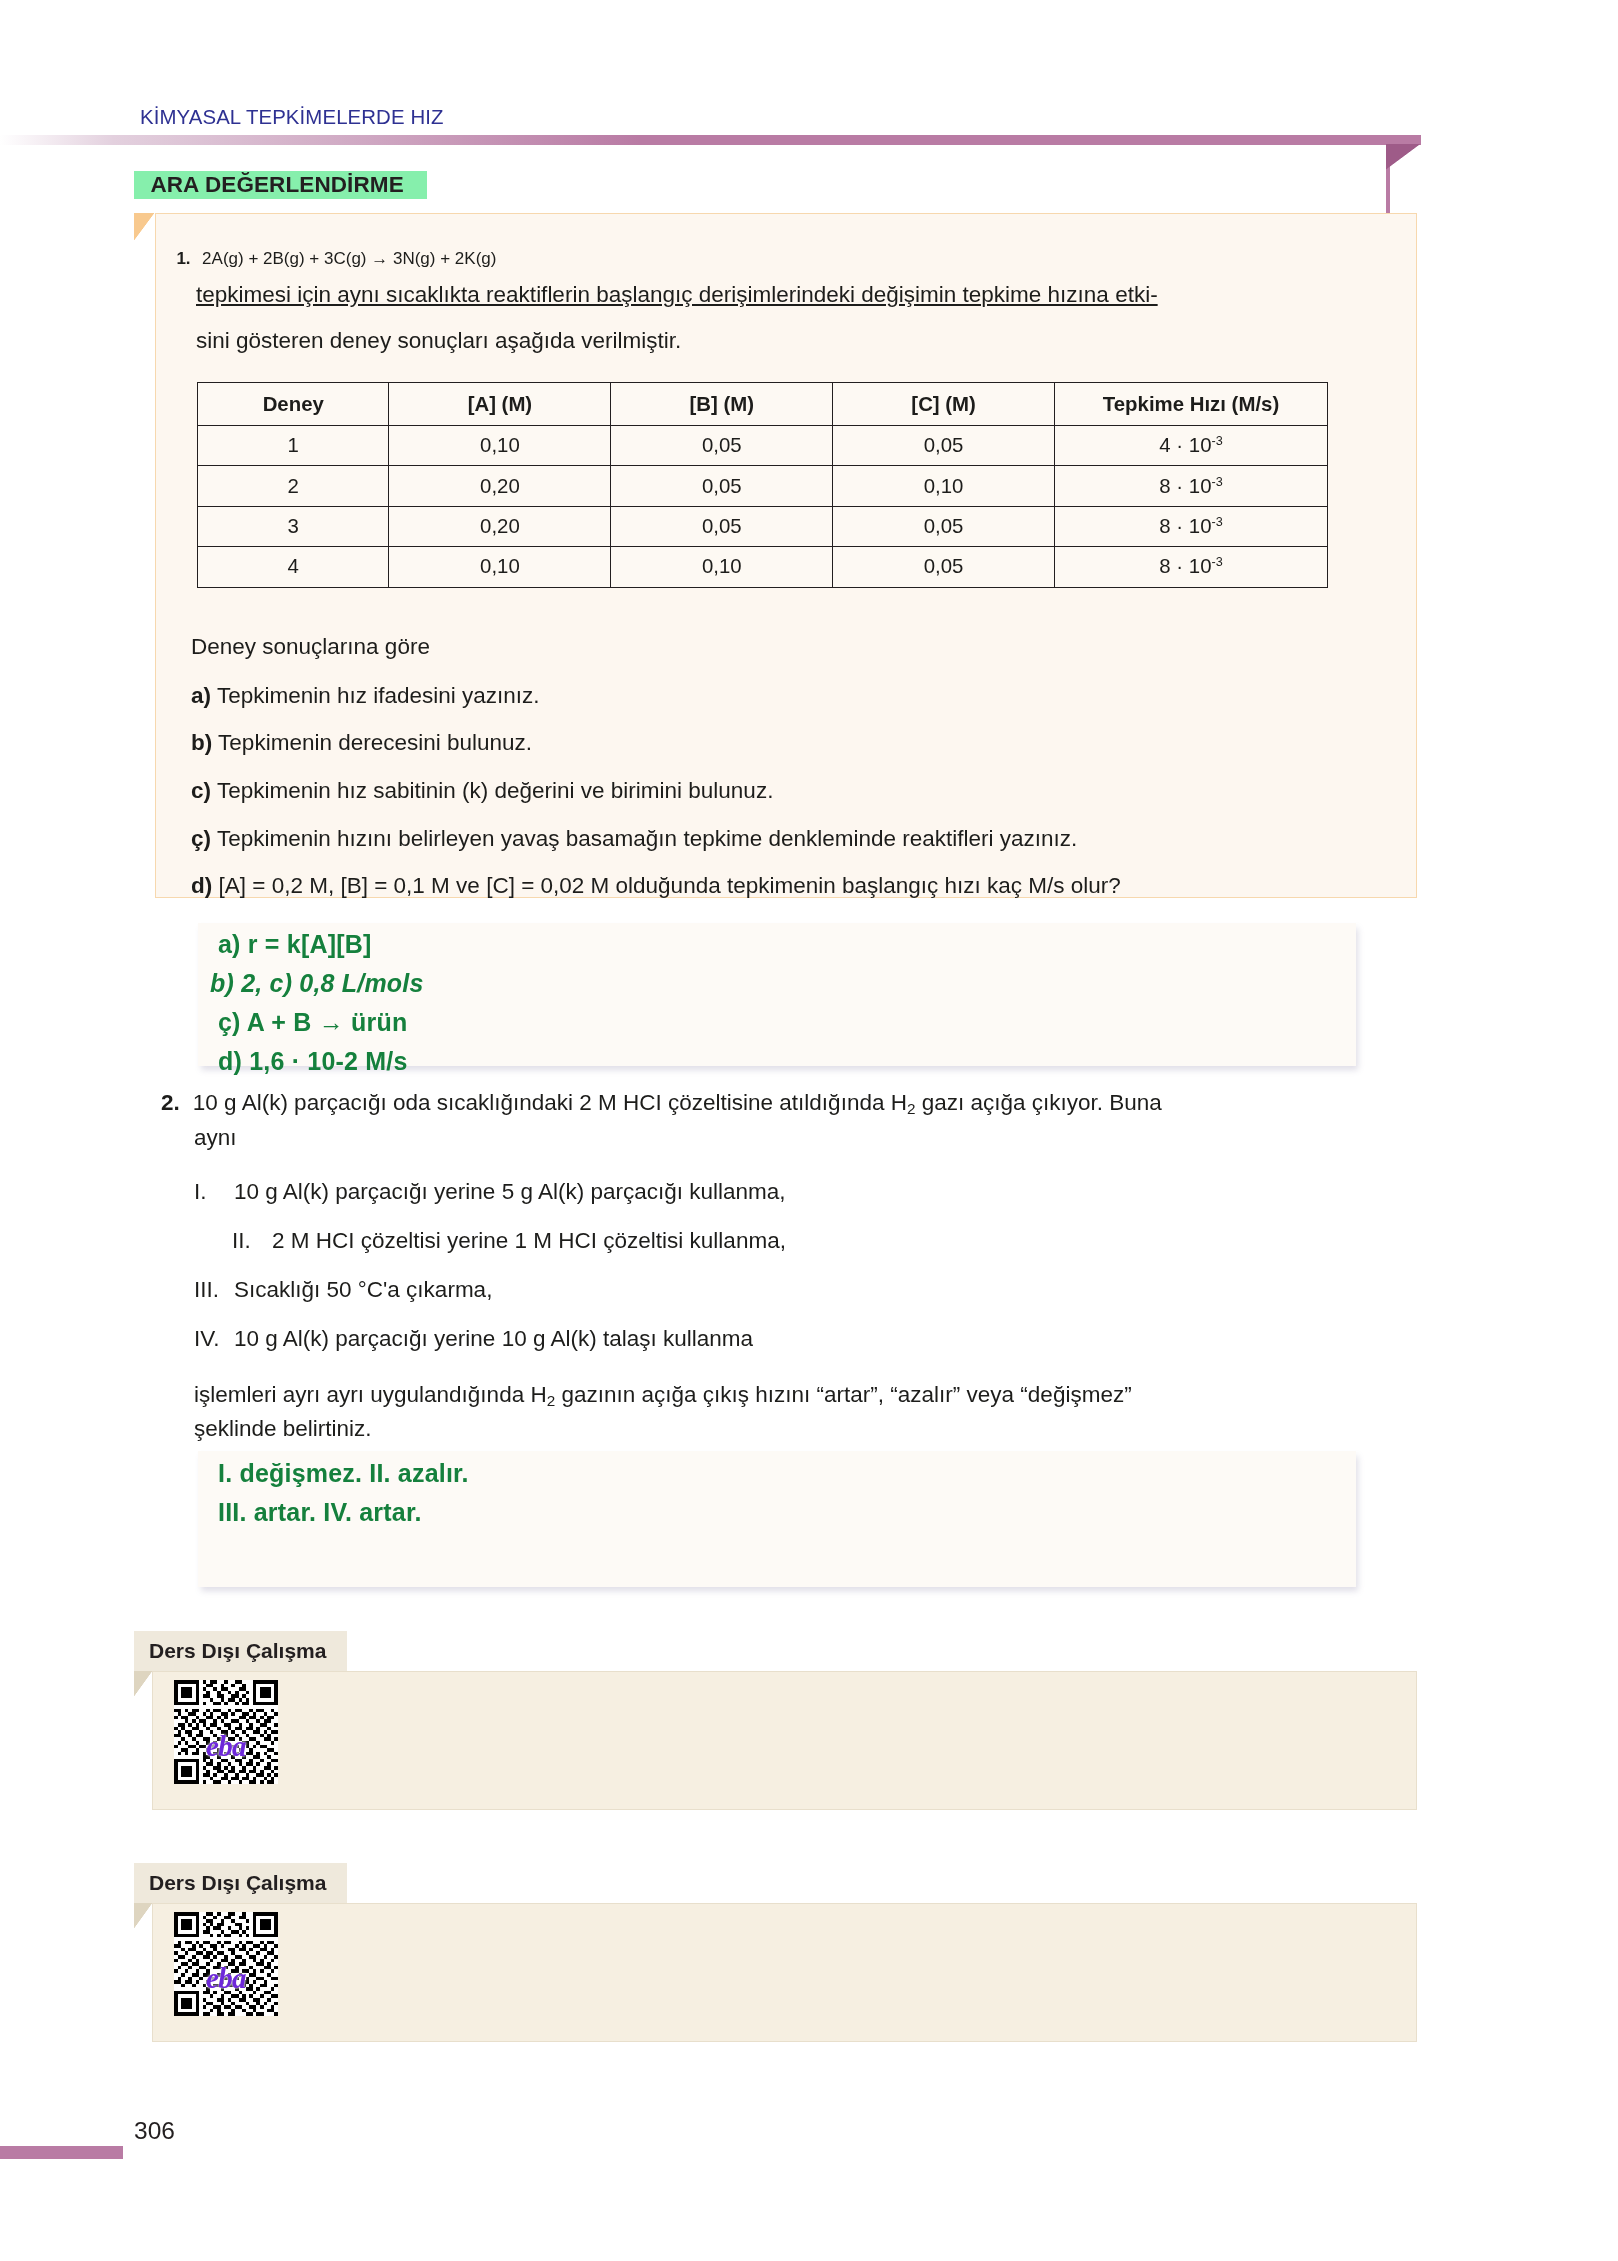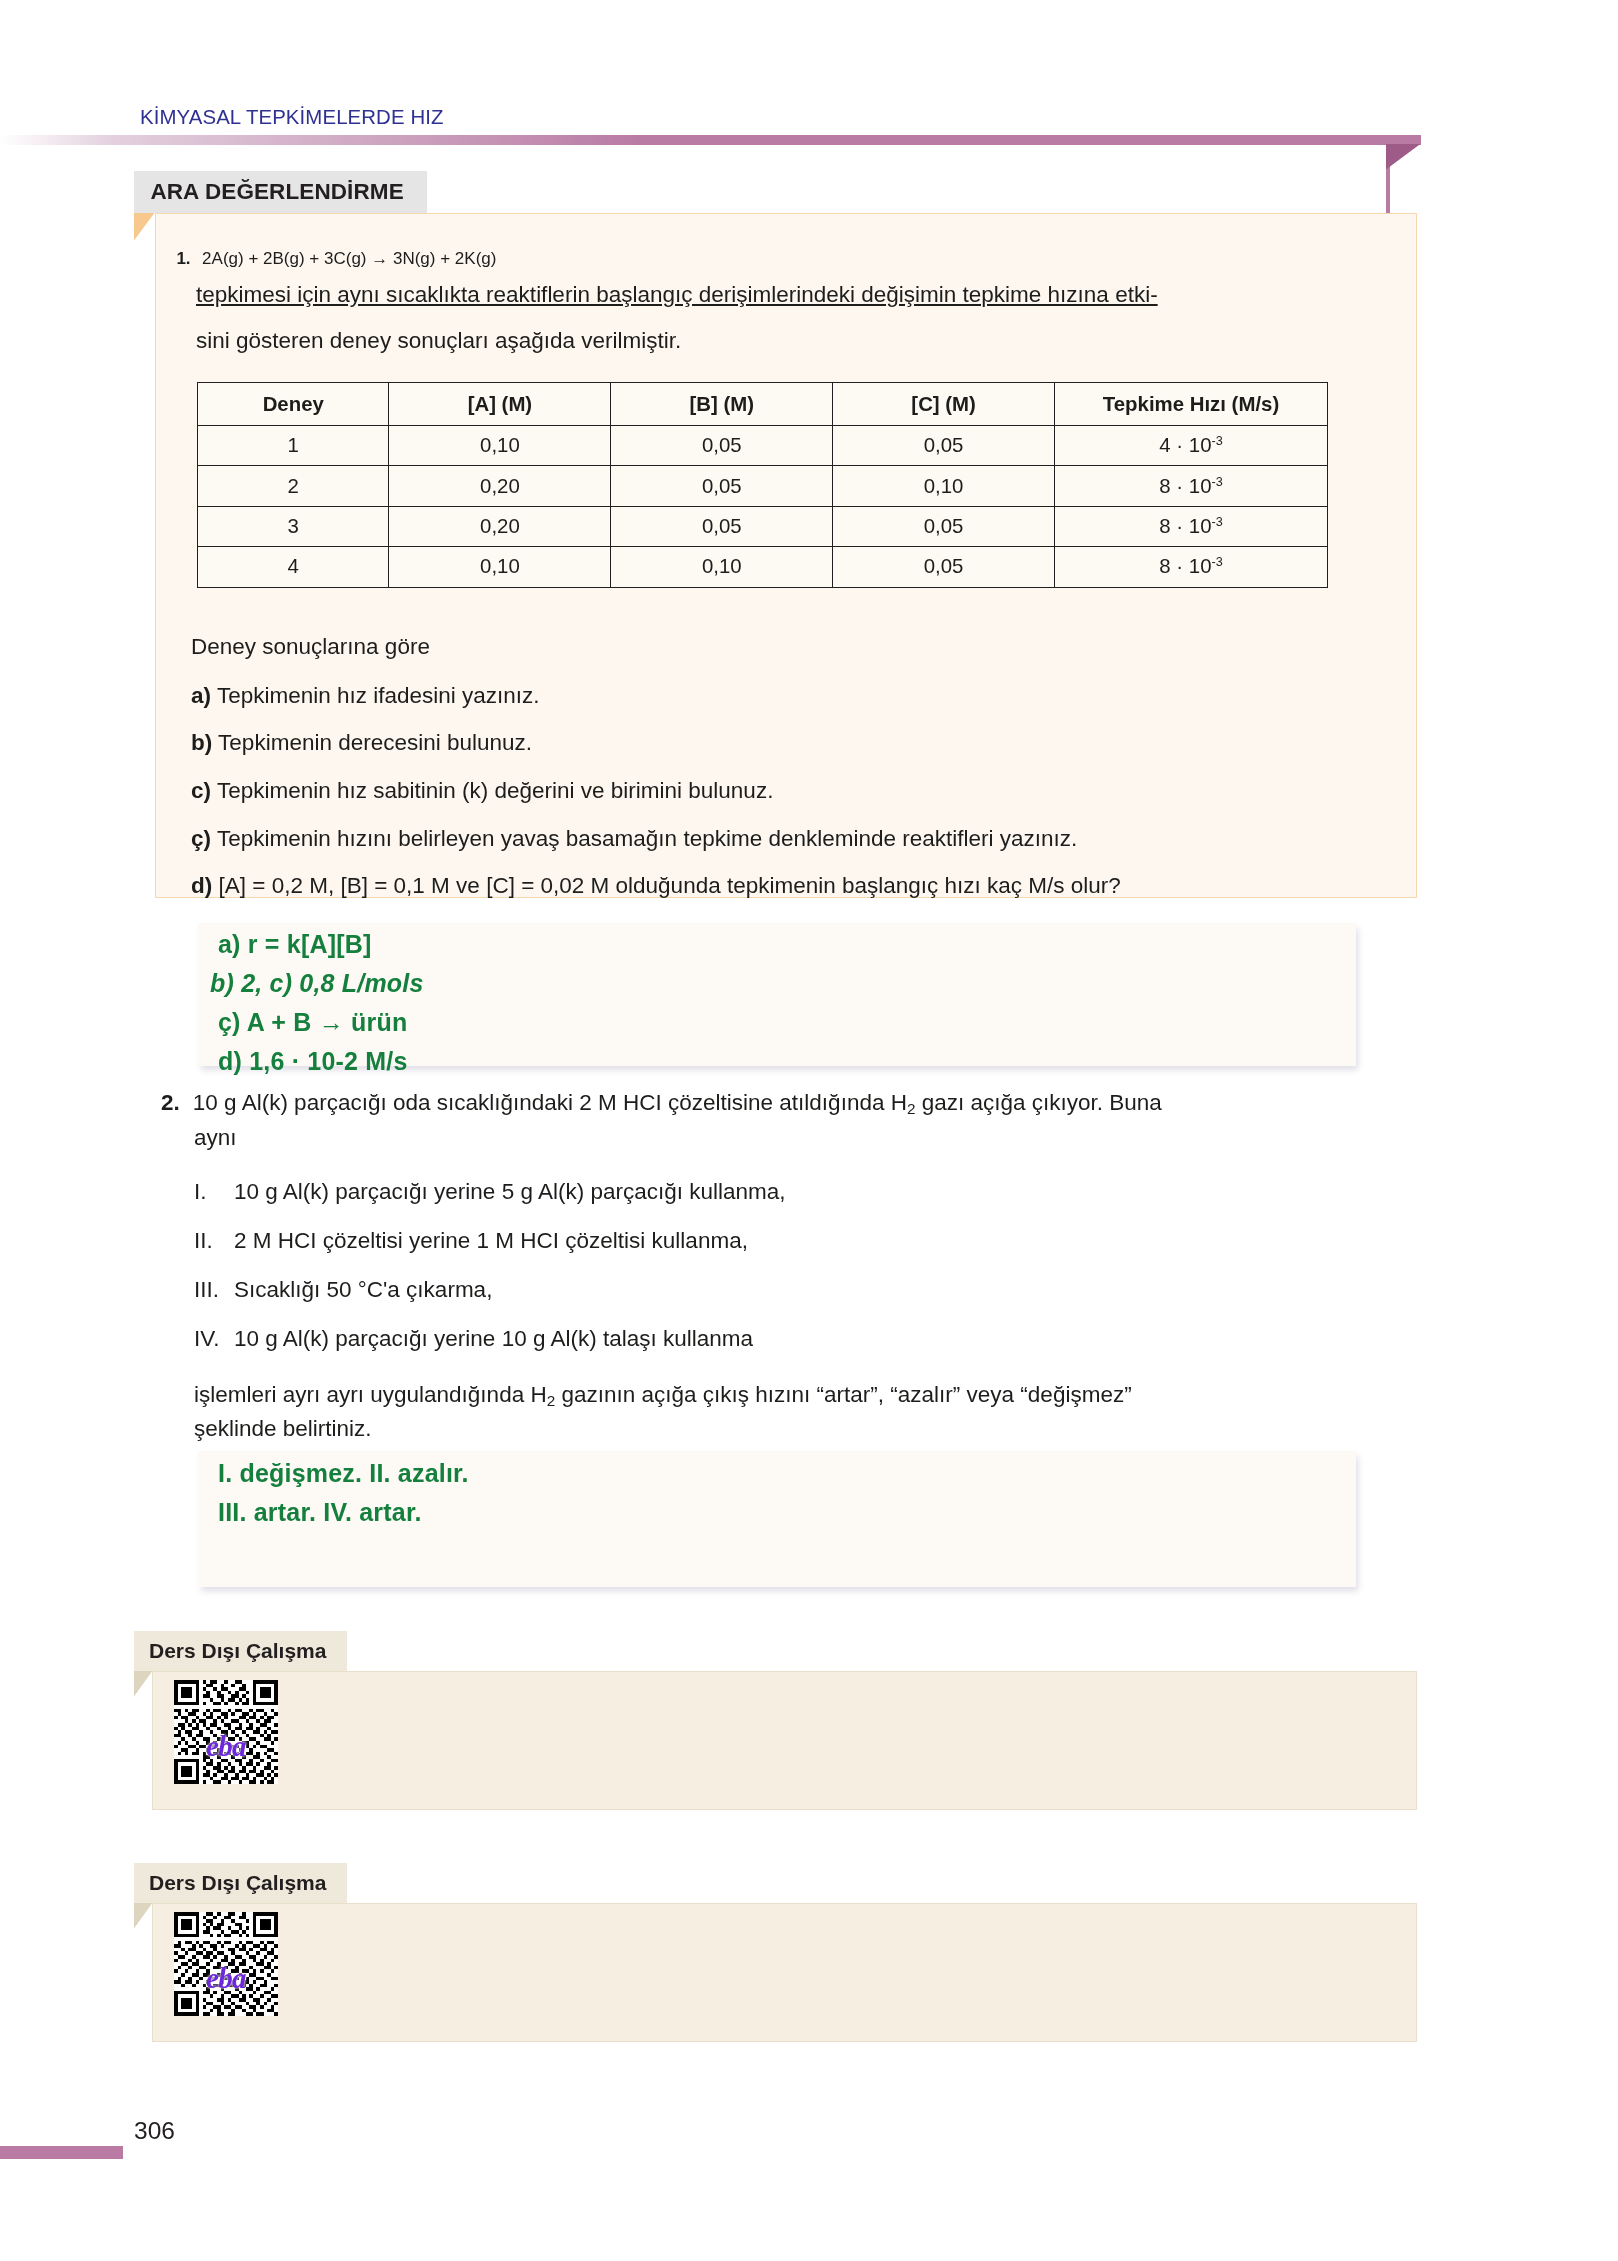--- a/index.html
+++ b/index.html
@@ -52,23 +52,23 @@
     width: 4.1px;
     height: 76px;
     background: #b97ba4;
   }
 
   
   .activity-tab {
     position: absolute;
     left: 134px;
     top: 171px;
-    height: 42px;
+    height: 28px;
     padding: 0 23px 0 16.4px;
-    background: #e5e5e5;
+    background: #86efac;
     display: flex;
     align-items: center;
     z-index: 4;
   }
   .activity-tab-label {
     font-size: 22.5px;
     font-weight: bold;
     color: #231f20;
     letter-spacing: 0.1px;
     white-space: nowrap;
@@ -347,21 +347,21 @@
 <div class="para" style="left:161px; top:1086px; width:1247px;">
   <span class="q-num">2.</span>
   <span style="margin-left:6.8px;">10 g Al(k) parçacığı oda sıcaklığındaki 2 M HCI çözeltisine atıldığında H</span><sub>2</sub><span> gazı açığa çıkıyor. Buna</span>
 </div>
 <div class="para" style="left:194px; top:1121px;">aynı</div>
 
 <div class="para" style="left:194px; top:1175px;">
   <span style="display:inline-block; width:40px;">I.</span><span>10 g Al(k) parçacığı yerine 5 g Al(k) parçacığı kullanma,</span>
 </div>
 <div class="para" style="left:194px; top:1224px;">
-  <span style="display:inline-block; width:40px;">II.</span><span>2 M HCI çözeltisi yerine 1 M HCI çözeltisi kullanma,</span>
+  <span style="display:inline-block; width:40px;margin-left:38px;">II.</span><span>2 M HCI çözeltisi yerine 1 M HCI çözeltisi kullanma,</span>
 </div>
 <div class="para" style="left:194px; top:1273px;">
   <span style="display:inline-block; width:40px;">III.</span><span>Sıcaklığı 50 °C'a çıkarma,</span>
 </div>
 <div class="para" style="left:194px; top:1322px;">
   <span style="display:inline-block; width:40px;">IV.</span><span>10 g Al(k) parçacığı yerine 10 g Al(k) talaşı kullanma</span>
 </div>
 
 <div class="para" style="left:194px; top:1378px; width:1226px;">
   <span>işlemleri ayrı ayrı uygulandığında H</span><sub>2</sub><span> gazının açığa çıkış hızını “artar”, “azalır” veya “değişmez”</span>

